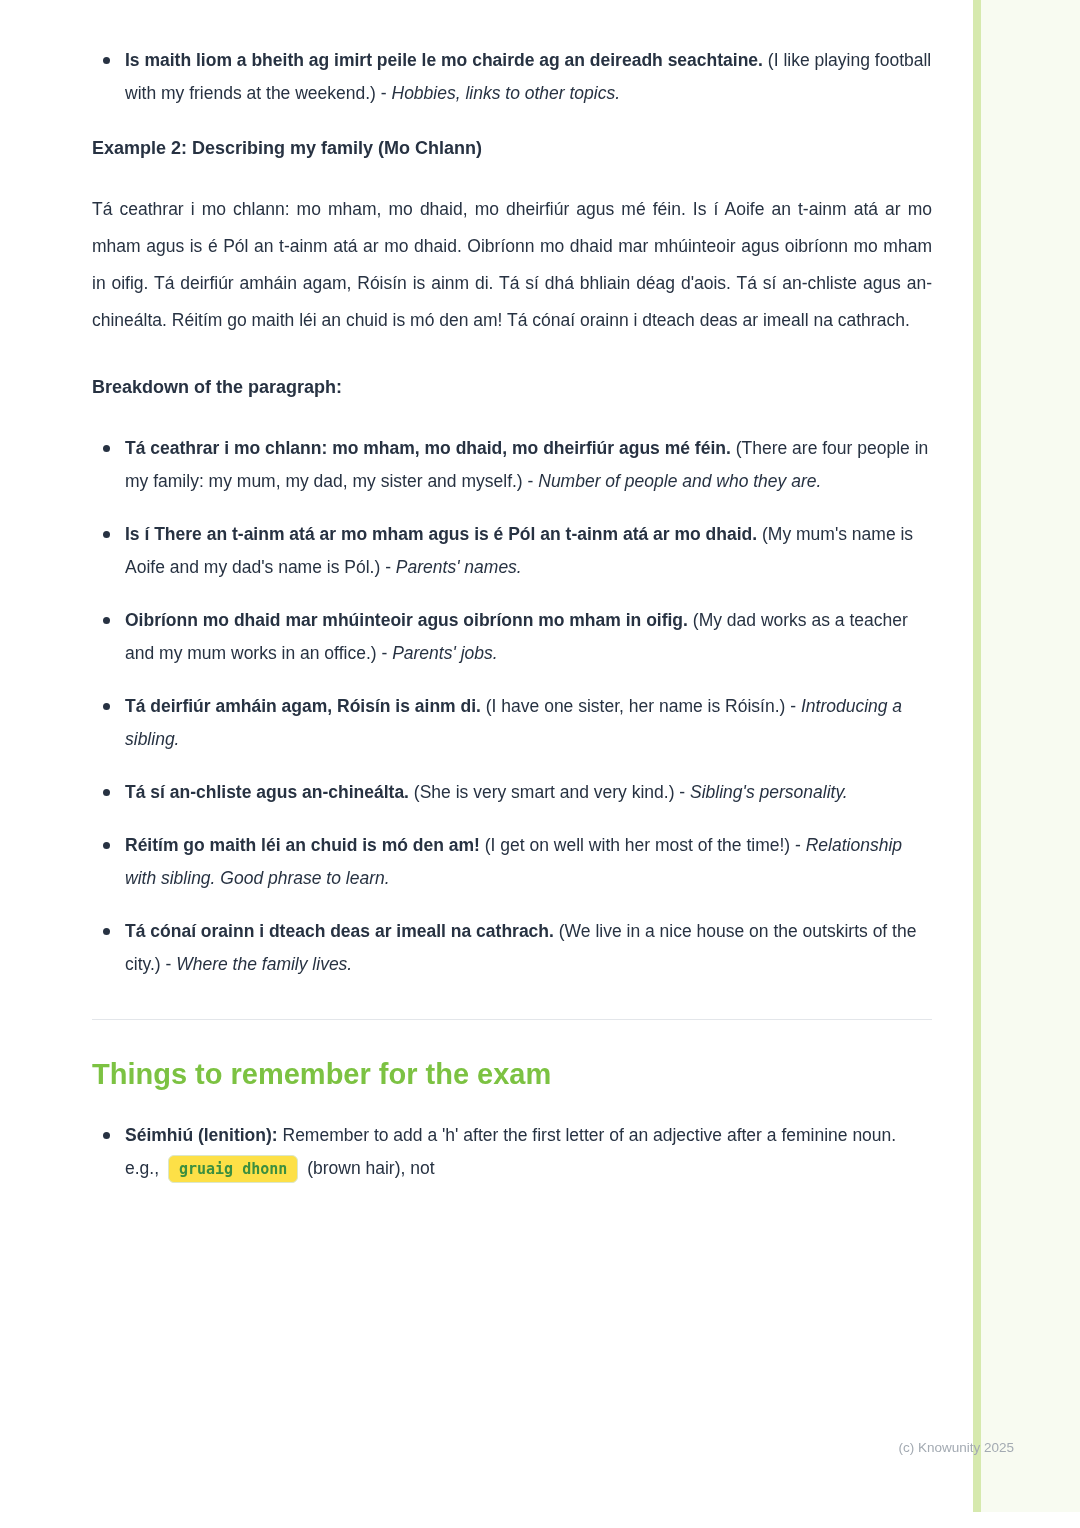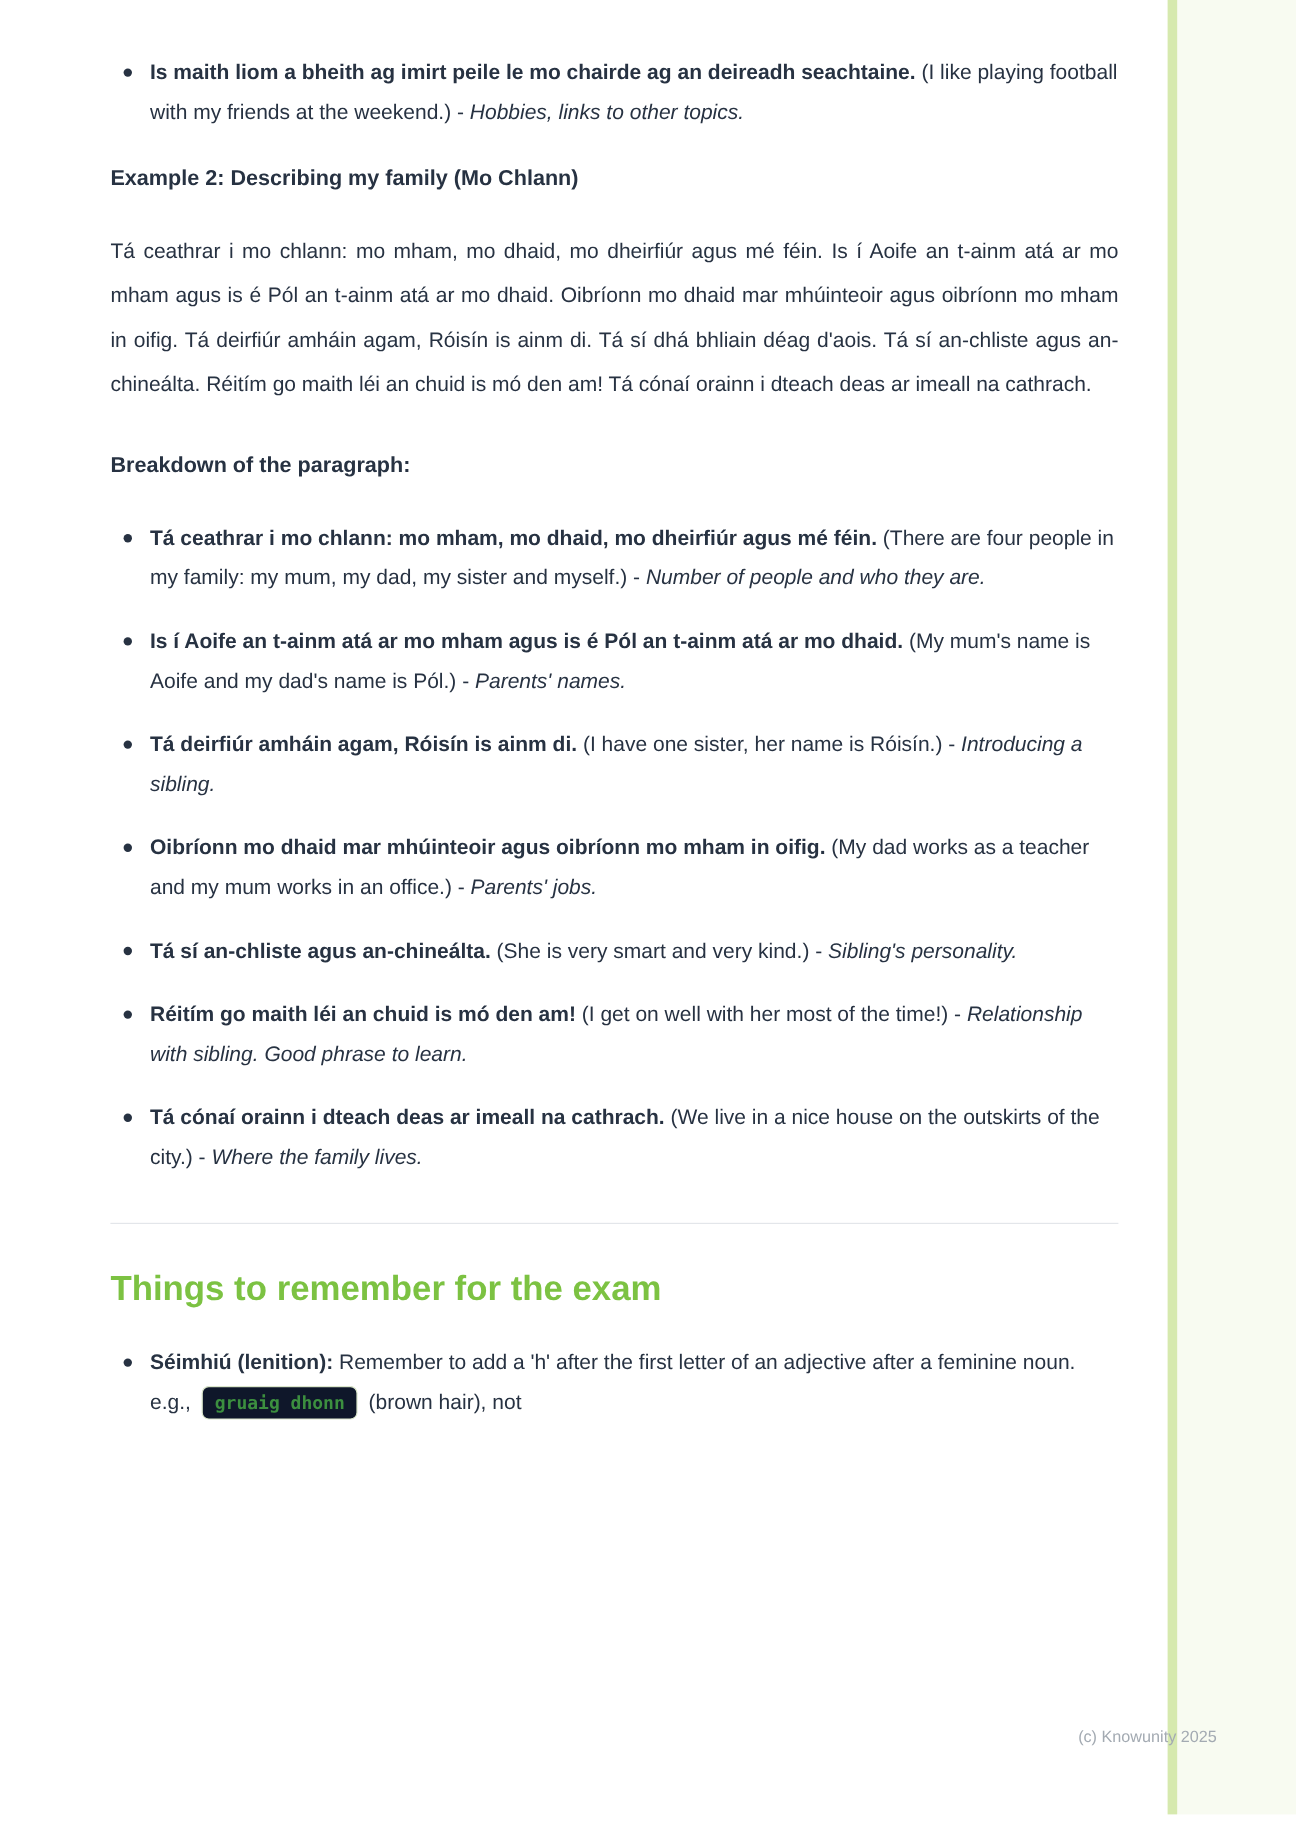--- a/index.html
+++ b/index.html
@@ -81,21 +81,21 @@
     font-weight: bold;
     color: #7cc242;
   }
   ul.bullets.exam { margin-top: 28px; }
   .code-pill {
     display: inline-block;
     font-family: "DejaVu Sans Mono", monospace;
     font-weight: bold;
     font-size: 15px;
     color: #3c8f3f;
-    background: #0f172a;
+    background: #fde047;
     border: 1px solid #dbe7cb;
     border-radius: 6px;
     padding: 0px 10px;
     line-height: 26px;
     margin: 0 4px;
   }
   .footer-credit {
     position: absolute;
     top: 1440px;
     right: 66px;
@@ -122,27 +122,27 @@
 
   <div class="family-paragraph">Tá ceathrar i mo chlann: mo mham, mo dhaid, mo dheirfiúr agus mé féin. Is í Aoife an t-ainm atá ar mo mham agus is é Pól an t-ainm atá ar mo dhaid. Oibríonn mo dhaid mar mhúinteoir agus oibríonn mo mham in oifig. Tá deirfiúr amháin agam, Róisín is ainm di. Tá sí dhá bhliain déag d'aois. Tá sí an-chliste agus an-chineálta. Réitím go maith léi an chuid is mó den am! Tá cónaí orainn i dteach deas ar imeall na cathrach.</div>
 
   <div class="breakdown-heading">Breakdown of the paragraph:</div>
 
   <ul class="bullets breakdown">
     <li>
       <span class="b">Tá ceathrar i mo chlann: mo mham, mo dhaid, mo dheirfiúr agus mé féin.</span><span> (There are four people in my family: my mum, my dad, my sister and myself.) - </span><span class="it">Number of people and who they are.</span>
     </li>
     <li>
-      <span class="b">Is í Aoife an t-ainm atá ar mo mham agus is é Pól an t-ainm atá ar mo dhaid.</span><span> (My mum's name is Aoife and my dad's name is Pól.) - </span><span class="it">Parents' names.</span>
+      <span class="b">Is í There an t-ainm atá ar mo mham agus is é Pól an t-ainm atá ar mo dhaid.</span><span> (My mum's name is Aoife and my dad's name is Pól.) - </span><span class="it">Parents' names.</span>
+    </li>
+    <li>
+      <span class="b">Oibríonn mo dhaid mar mhúinteoir agus oibríonn mo mham in oifig.</span><span> (My dad works as a teacher and my mum works in an office.) - </span><span class="it">Parents' jobs.</span>
     </li>
     <li>
       <span class="b">Tá deirfiúr amháin agam, Róisín is ainm di.</span><span> (I have one sister, her name is Róisín.) - </span><span class="it">Introducing a sibling.</span>
-    </li>
-    <li>
-      <span class="b">Oibríonn mo dhaid mar mhúinteoir agus oibríonn mo mham in oifig.</span><span> (My dad works as a teacher and my mum works in an office.) - </span><span class="it">Parents' jobs.</span>
     </li>
     <li>
       <span class="b">Tá sí an-chliste agus an-chineálta.</span><span> (She is very smart and very kind.) - </span><span class="it">Sibling's personality.</span>
     </li>
     <li>
       <span class="b">Réitím go maith léi an chuid is mó den am!</span><span> (I get on well with her most of the time!) - </span><span class="it">Relationship with sibling. Good phrase to learn.</span>
     </li>
     <li>
       <span class="b">Tá cónaí orainn i dteach deas ar imeall na cathrach.</span><span> (We live in a nice house on the outskirts of the city.) - </span><span class="it">Where the family lives.</span>
     </li>

